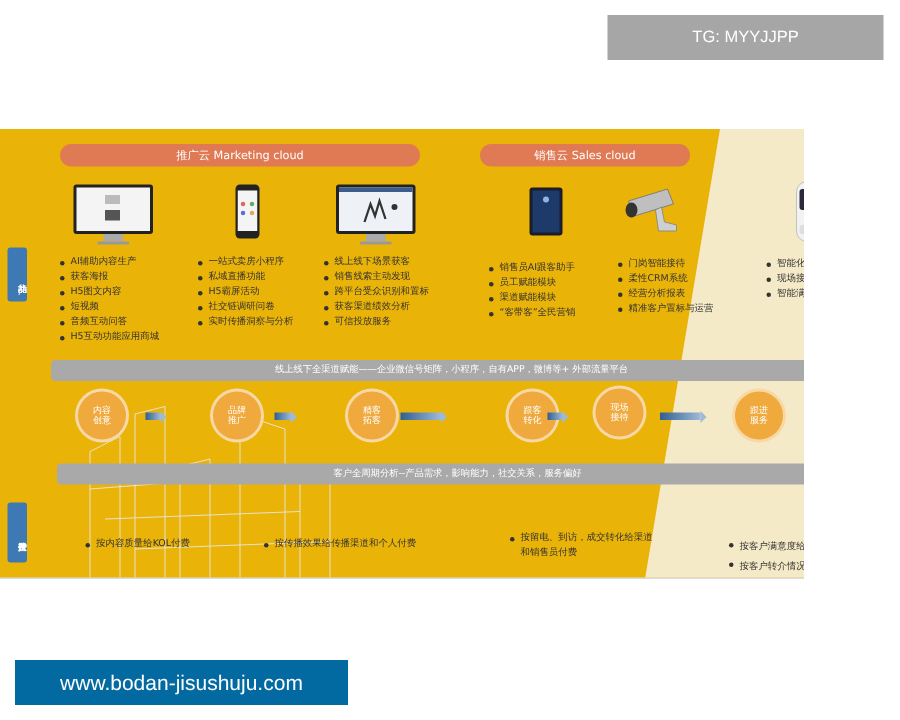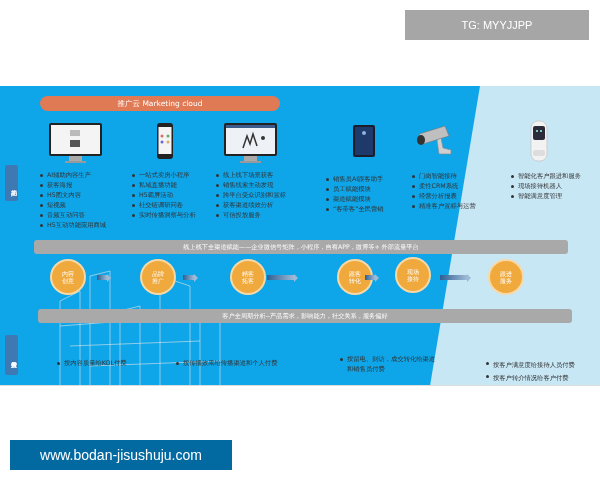--- a/index.html
+++ b/index.html
@@ -4,21 +4,21 @@
 <style>
   * { box-sizing: border-box; margin: 0; padding: 0; }
   html, body { width: 600px; height: 480px; background: #ffffff; overflow: hidden; }
   body { position: relative; font-family: "DejaVu Sans", "Liberation Sans", sans-serif; color: #333; }
 
   .wm-top { position: absolute; left: 405px; top: 10px; width: 184px; height: 30px; background: #a6a6a6; color: #fff;
     font-family: "Liberation Sans", sans-serif; font-size: 11px; line-height: 30px; text-align: center; }
   .wm-bottom { position: absolute; left: 10px; top: 440px; width: 222px; height: 30px; background: #0369a1; color: #fff;
     font-family: "Liberation Sans", sans-serif; font-size: 14px; line-height: 30px; text-align: center; }
 
-  .slide { position: absolute; left: 0; top: 86px; width: 600px; height: 300px; background: #0ea5e9;
+  .slide { position: absolute; left: 0; top: 86px; width: 536px; height: 300px; background: #eab308;
     border-bottom: 1px solid #dcdcdc; overflow: hidden; }
   .slide-bg { position: absolute; left: 0; top: 0; width: 600px; height: 300px; }
 
   .pill { position: absolute; height: 15px; border-radius: 8px; background: #e07a55; color: #fff; font-size: 7.5px;
     line-height: 15px; text-align: center; white-space: nowrap; }
 
   .device { position: absolute; }
 
   .bullets { position: absolute; list-style: none; font-size: 6.3px; line-height: 10px; color: #333; white-space: nowrap; }
   .bullets li { position: relative; padding-left: 7px; }
@@ -47,20 +47,21 @@
   <svg class="slide-bg" viewBox="0 0 600 300">
     <g stroke="#e6e6e6" stroke-width="0.6" fill="none">
       <path d="M60 300 L60 215 L80 205 L80 300 M90 300 L90 190 L110 185 L110 300 M120 300 L120 225 L140 220 L140 300"></path>
       <path d="M160 300 L160 200 L175 195 L190 200 L190 300 M200 300 L200 235 L220 230 L220 300"></path>
       <path d="M60 240 L190 230 M70 260 L200 255 M90 280 L220 275"></path>
     </g>
     <polygon points="480,0 600,0 600,300 430,300" fill="#f7f7f7" opacity="0.8"></polygon>
   </svg>
 
   <div class="pill" style="left:40px; top:10px; width:240px;">推广云 Marketing cloud</div>
+  <div class="pill" style="left:320px; top:10px; width:140px;">销售云 Sales cloud</div>
 
   <svg class="device" style="left:48px; top:36px;" width="55" height="42" viewBox="0 0 55 42">
     <rect x="1" y="1" width="53" height="33" rx="2" fill="#222"></rect>
     <rect x="3" y="3" width="49" height="29" fill="#f4f4f4"></rect>
     <rect x="22" y="8" width="10" height="6" fill="#bbb"></rect>
     <rect x="22" y="18" width="10" height="7" fill="#555"></rect>
     <rect x="21" y="34" width="13" height="5" fill="#aaa"></rect>
     <rect x="17" y="39" width="21" height="2" fill="#999"></rect>
   </svg>
   <svg class="device" style="left:156px; top:36px;" width="18" height="38" viewBox="0 0 18 38">

